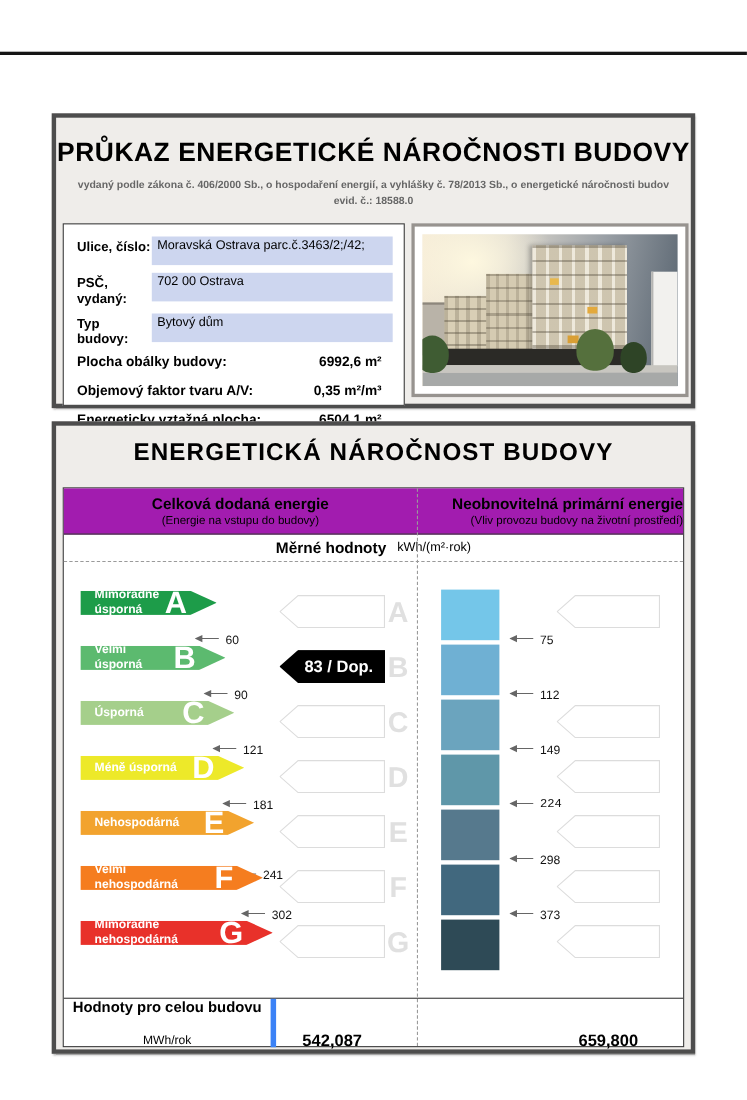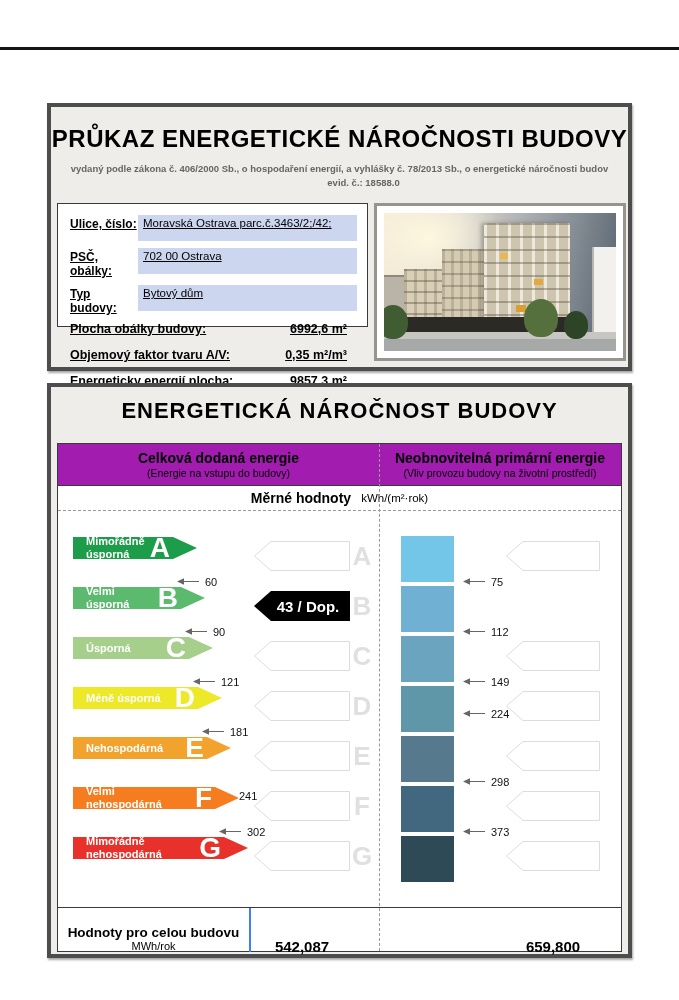--- a/index.html
+++ b/index.html
@@ -18,24 +18,24 @@
   }
   .panel1 { top:103px; height:268px; }
   .panel2 { top:383px; height:575px; }
 
   
   .p1-title { position:absolute; top:18px; left:0; width:100%; text-align:center;
     font-size:24px; font-weight:bold; letter-spacing:0.5px; }
   .p1-sub  { position:absolute; top:56px; left:0; width:100%; text-align:center;
     font-size:9.5px; font-weight:bold; color:#666; }
   .p1-evid { position:absolute; top:70px; left:0; width:100%; text-align:center;
-    font-size:9.5px; font-weight:bold; color:#666;margin-left:24px; }
-
-  .info-box { position:absolute; left:6px; top:96px; width:311px; height:124px;
-    background:#fff; border:1px solid #3a3a3a; padding:11px 10px 0 12px;text-decoration:underline; }
+    font-size:9.5px; font-weight:bold; color:#666; }
+
+  .info-box { position:absolute; left:6px; top:96px; width:311px; height:166px;
+    background:#fff; border:1px solid #3a3a3a; padding:11px 10px 0 12px; }
   .info-row { display:flex; align-items:flex-start; margin-bottom:7px; }
   .info-label { font-weight:bold; font-size:12px; width:68px; flex:none; padding-top:2px; }
   .info-value-hl { flex:1; background:#cdd6ef; font-size:11.5px; padding:2px 3px 12px 5px; min-height:17px; }
   .metric-rows { margin-top:3px; }
   .metric-row { display:flex; justify-content:space-between; font-weight:bold; font-size:12.5px;
     margin-bottom:12px; padding-right:10px; }
 
   .photo-box { position:absolute; left:323px; top:96px; width:252px; height:158px;
     border:3px solid #97938f; background:#fff; padding:7px; }
   .photo-img { position:relative; width:100%; height:100%; overflow:hidden;
@@ -76,21 +76,21 @@
 
   
   .p2-title { position:absolute; top:11px; left:0; width:100%; text-align:center;
     font-size:22px; font-weight:bold; letter-spacing:1px; }
   .etable { position:absolute; left:6px; top:56px; width:565px; height:509px;
     background:#fff; border:1px solid #3a3a3a; }
   .thead { position:absolute; left:0; top:0; width:100%; height:42px;
     background:#a21caf; border-bottom:1px solid #3a3a3a; display:flex; }
   .thead-cell { display:flex; flex-direction:column; justify-content:center; text-align:center; }
   .thead-cell.c1 { width:321px; }
-  .thead-cell.c2 { flex:1; }
+  .thead-cell.c2 { flex:1;align-items:flex-end; }
   .th-title { font-size:14px; font-weight:bold; }
   .th-sub { font-size:10.5px; margin-top:1px; }
   .units-row { position:absolute; left:0; top:42px; width:100%; height:24px;
     display:flex; align-items:center; justify-content:center; gap:10px; }
   .units-label { font-size:14px; font-weight:bold; }
   .units-units { font-size:11.5px; }
   .h-dash { position:absolute; left:0; top:66px; width:100%; height:0; border-top:1px dashed #9a9a9a; }
   .v-dash { position:absolute; left:321px; top:0; height:100%; width:0; border-left:1px dashed #9a9a9a; }
 
   .chart { position:absolute; left:0; top:66px; width:100%; height:396px; }
@@ -104,21 +104,21 @@
   .oarr { position:absolute; }
   .faint-letter { position:absolute; width:24px; text-align:center; font-size:26px; font-weight:bold;
     color:#e0e0e0; line-height:38px; }
   .badge { position:absolute; height:30px; background:#000; color:#fff; font-weight:bold; font-size:15px;
     display:flex; align-items:center; justify-content:center; padding-left:12px;
     clip-path:polygon(17px 0, 100% 0, 100% 100%, 17px 100%, 0 50%); }
   .sq { position:absolute; left:343px; width:53px; }
 
   .tfoot { position:absolute; left:0; top:463px; width:100%; height:45px; border-top:1px solid #3a3a3a; }
   .tfoot-label { position:absolute; left:0; top:0; width:193px; height:100%;
-    border-right:2px solid #3b82f6; display:flex; flex-direction:column; justify-content:flex-end;
+    border-right:5px solid #3b82f6; display:flex; flex-direction:column; justify-content:space-between;
     text-align:center; }
   .tfoot-label .l1 { font-size:13.5px; font-weight:bold; }
   .tfoot-label .l2 { font-size:11px; }
   .tfoot-val { position:absolute; top:16px; height:100%; display:flex; align-items:center;
     justify-content:center; font-size:15px; font-weight:bold; }
   .tfoot-val.v1 { left:196px; width:96px; }
   .tfoot-val.v2 { left:448px; width:94px; }
 </style>
 </head>
 <body>
@@ -130,40 +130,40 @@
   <div class="p1-sub">vydaný podle zákona č. 406/2000 Sb., o hospodaření energií, a vyhlášky č. 78/2013 Sb., o energetické náročnosti budov</div>
   <div class="p1-evid">evid. č.: 18588.0</div>
 
   <div class="info-box">
     <div id="address-rows">
         <div class="info-row">
           <span class="info-label">Ulice, číslo:</span>
           <span class="info-value-hl">Moravská Ostrava parc.č.3463/2;/42;</span>
         </div>
         <div class="info-row">
-          <span class="info-label">PSČ, obálky:</span>
+          <span class="info-label">PSČ, vydaný:</span>
           <span class="info-value-hl">702 00  Ostrava</span>
         </div>
         <div class="info-row">
           <span class="info-label">Typ budovy:</span>
           <span class="info-value-hl">Bytový dům</span>
         </div>
       </div>
     <div id="metric-rows" class="metric-rows">
         <div class="metric-row">
           <span>Plocha obálky budovy:</span>
           <span>6992,6 m²</span>
         </div>
         <div class="metric-row">
           <span>Objemový faktor tvaru A/V:</span>
           <span>0,35 m²/m³</span>
         </div>
         <div class="metric-row">
-          <span>Energeticky energií plocha:</span>
-          <span>9857,3 m²</span>
+          <span>Energeticky vztažná plocha:</span>
+          <span>6504,1 m²</span>
         </div>
       </div>
   </div>
 
   <div class="photo-box">
     <div class="photo-img" title="building-rendering">
       <div class="ph ph-glow"></div>
       <div class="ph ph-bldg-far"></div>
       <div class="ph ph-bldg-wing"></div>
       <div class="ph ph-bldg-step"></div>
@@ -231,21 +231,21 @@
               <polygon points="0,4.5 7,1.2 7,7.8" fill="#666"></polygon>
             </svg></span>
           <span>75</span>
         </div>
         <div class="cls-arrow" style="top: 77px; width: 132px; background: rgb(92, 186, 111);">
           <span class="cls-label">Velmi
 úsporná</span>
           <span class="cls-letter">B</span>
         </div>
         <div class="faint-letter" style="left: 292px; top: 77px;">B</div>
-        <div class="badge" style="left: 196px; width: 96px; top: 81px;">43 / Dop.</div>
+        <div class="badge" style="left: 196px; width: 96px; top: 81px;">83 / Dop.</div>
         <div class="sq" style="top: 76px; height: 46px; background: rgb(111, 176, 211);"></div>
         <div class="tick" style="left: 127px; top: 117px;">
           <span><svg width="22" height="9" viewBox="0 0 22 9">
               <line x1="5" y1="4.5" x2="22" y2="4.5" stroke="#666" stroke-width="1"></line>
               <polygon points="0,4.5 7,1.2 7,7.8" fill="#666"></polygon>
             </svg></span>
           <span>90</span>
         </div>
         <div class="tick" style="left: 405px; top: 117px;">
           <span><svg width="22" height="9" viewBox="0 0 22 9">
@@ -292,21 +292,21 @@
         <div class="oarr" style="left: 448px; top: 181px; width: 94px; height: 30px;"><svg width="94" height="30" viewBox="0 0 94 30">
             <polygon points="0.5,15 17,0.5 93.5,0.5 93.5,29.5 17,29.5" fill="#ffffff" stroke="#dcdcdc" stroke-width="1"></polygon>
           </svg></div>
         <div class="tick" style="left: 144px; top: 217px;">
           <span><svg width="22" height="9" viewBox="0 0 22 9">
               <line x1="5" y1="4.5" x2="22" y2="4.5" stroke="#666" stroke-width="1"></line>
               <polygon points="0,4.5 7,1.2 7,7.8" fill="#666"></polygon>
             </svg></span>
           <span>181</span>
         </div>
-        <div class="tick" style="left: 405px; top: 199px;">
+        <div class="tick" style="left: 405px; top: 217px; font-family: Liberation Mono, monospace;">
           <span><svg width="22" height="9" viewBox="0 0 22 9">
               <line x1="5" y1="4.5" x2="22" y2="4.5" stroke="#666" stroke-width="1"></line>
               <polygon points="0,4.5 7,1.2 7,7.8" fill="#666"></polygon>
             </svg></span>
           <span>224</span>
         </div>
         <div class="cls-arrow" style="top: 227px; width: 158px; background: rgb(242, 163, 46);">
           <span class="cls-label">Nehospodárná</span>
           <span class="cls-letter">E</span>
         </div>

